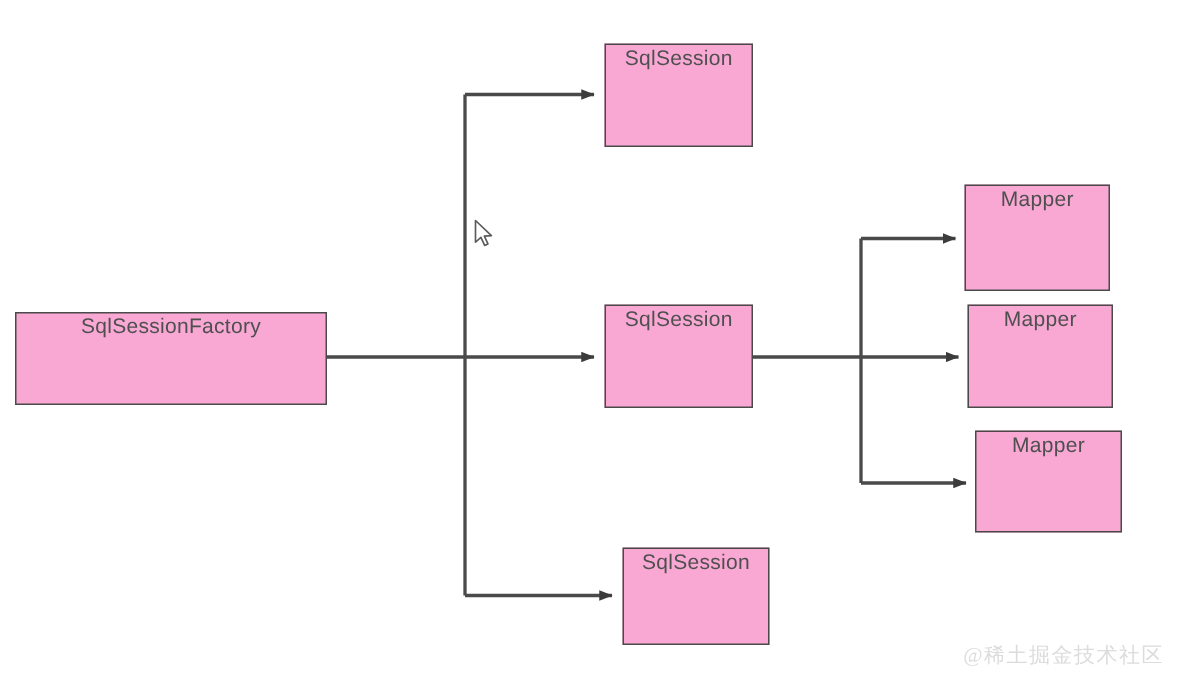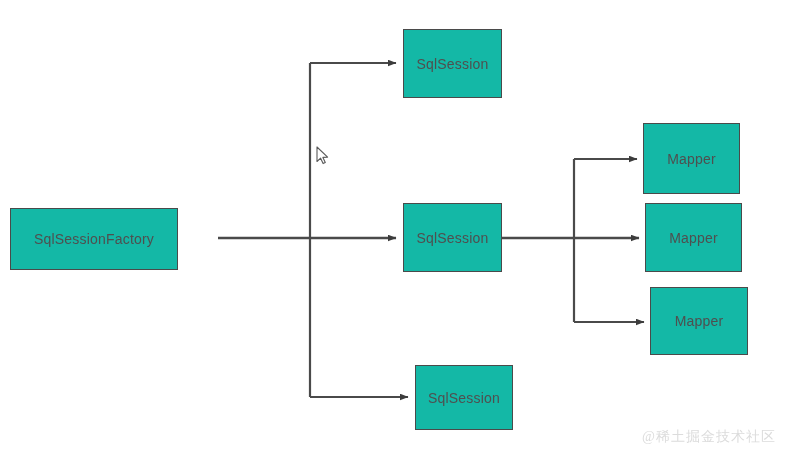--- a/index.html
+++ b/index.html
@@ -21,23 +21,22 @@
     position: absolute;
     left: 0;
     top: 0;
     width: 790px;
     height: 460px;
   }
   .node-box {
     position: absolute;
     box-sizing: border-box;
     border: 1.6px solid #4a4a4a;
-    background: #14b8a6;
+    background: #f9a8d4;
     display: flex;
-    align-items: center;
     justify-content: center;
     color: #4f4f4f;
     font-size: 14px;
     letter-spacing: 0.2px;
     white-space: nowrap;
   }
   .node-label {
     pointer-events: none;
   }
   #watermark {
@@ -84,21 +83,21 @@
 
     <path d="M574,159 L574,322" fill="none" stroke="#4a4a4a" stroke-width="2.2"></path>
 
     <path d="M574,159 L637,159" fill="none" stroke="#4a4a4a" stroke-width="2.2" marker-end="url(#arrowhead)"></path>
 
     <path d="M574,238 L639,238" fill="none" stroke="#4a4a4a" stroke-width="2.4" marker-end="url(#arrowhead)"></path>
 
     <path d="M574,322 L644,322" fill="none" stroke="#4a4a4a" stroke-width="2.2" marker-end="url(#arrowhead)"></path>
   </svg>
 
-  <div class="node-box" id="node-factory" style="left:10px; top:208px; width:168px; height:62px;">
+  <div class="node-box" id="node-factory" style="left:10px; top:208px; width:208px; height:62px;">
     <span class="node-label">SqlSessionFactory</span>
   </div>
 
   <div class="node-box" id="node-session-1" style="left:403px; top:29px; width:99px; height:69px;">
     <span class="node-label">SqlSession</span>
   </div>
 
   <div class="node-box" id="node-session-2" style="left:403px; top:203px; width:99px; height:69px;">
     <span class="node-label">SqlSession</span>
   </div>

